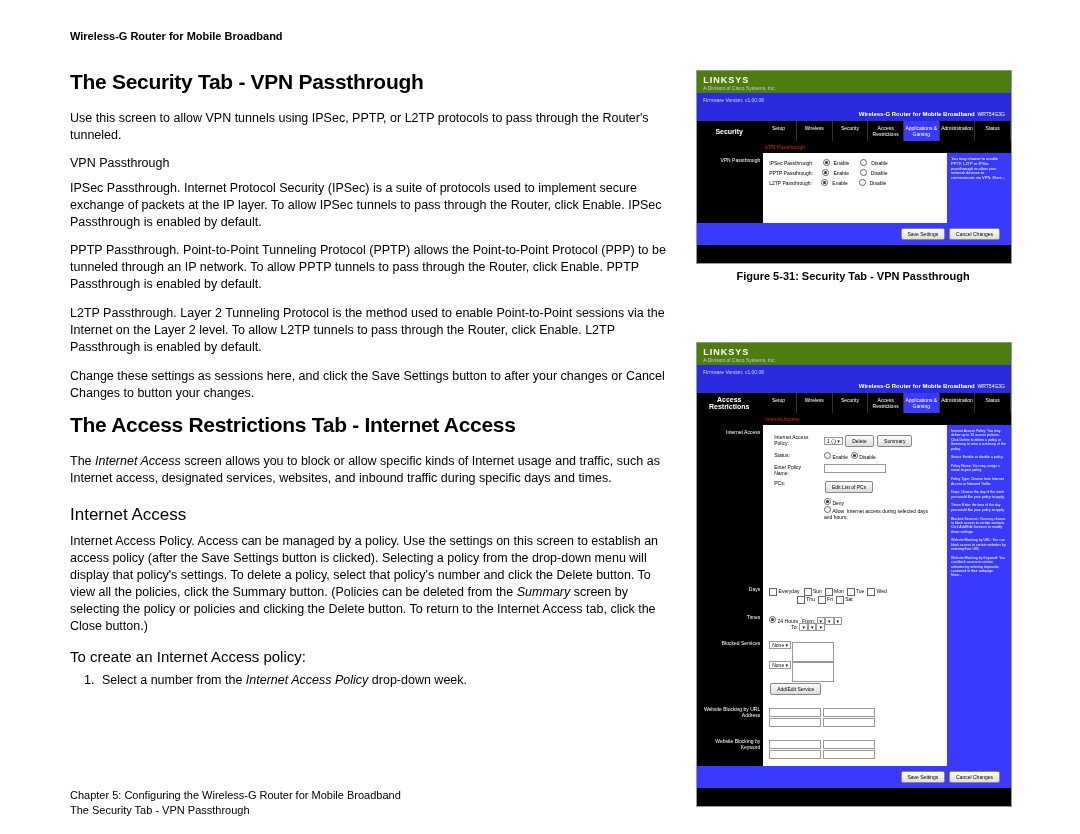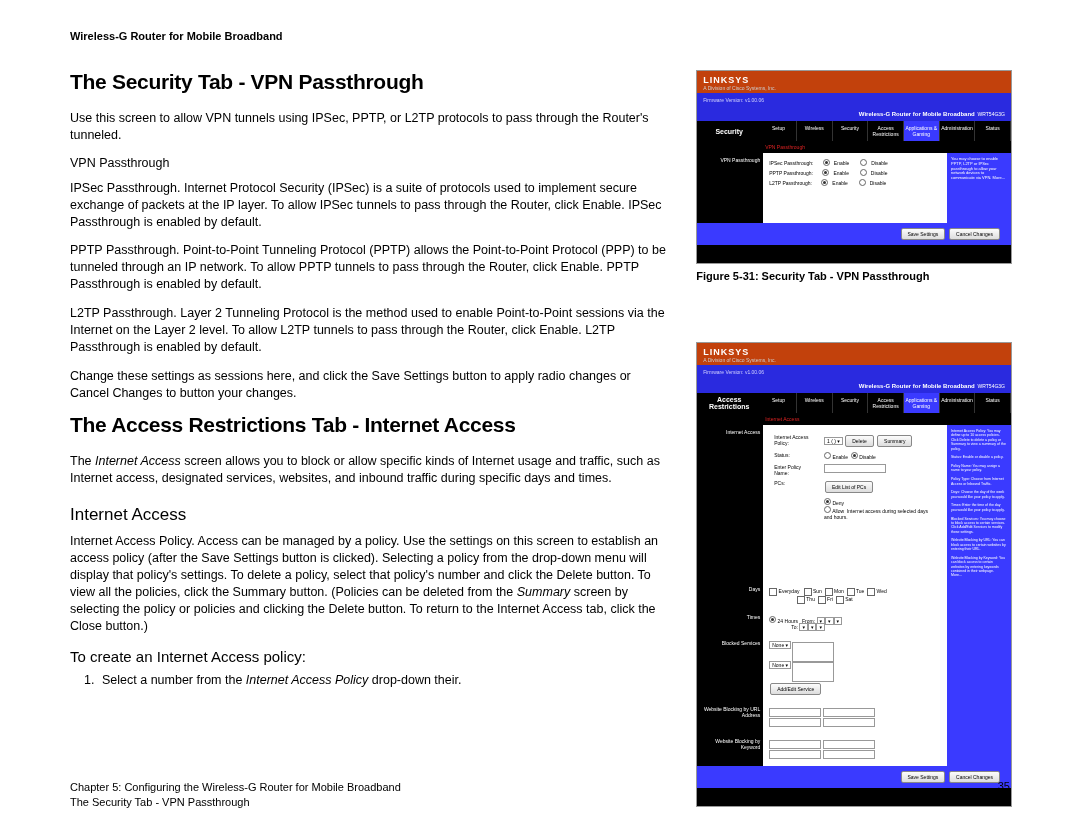--- a/index.html
+++ b/index.html
@@ -66,31 +66,32 @@
   .b { font-weight: normal; }
   .i { font-style: italic; }
 
   
   .figure {
     margin-bottom: 20px;
   }
   .fig-caption {
     font-size: 11px;
     font-weight: bold;
+    text-align: center;
     margin-top: 6px;
   }
   .admin-shot {
     border: 1px solid #999;
     background: #fff;
     font-size: 6px;
     color: #fff;
     width: 100%;
   }
   .top-black {
-    background: #c2410c;
+    background: #4d7c0f;
     padding: 4px 6px 2px 6px;
   }
   .logo {
     font-weight: bold;
     letter-spacing: 1px;
     font-size: 9px;
   }
   .sublogo {
     font-size: 5px;
     color: #ccc;
@@ -242,21 +243,21 @@
     background:#fff;
     display:inline-block;
     vertical-align: top;
   }
 
   
   .page-footer {
     position: absolute;
     left: 70px;
     right: 70px;
-    bottom: 24px;
+    bottom: 16px;
     display: flex;
     justify-content: space-between;
     font-size: 11px;
   }
   .page-footer .left {
     line-height: 1.35;
   }
 </style>
 </head>
 <body>
@@ -277,41 +278,41 @@
 
       <p>
         <span class="b">PPTP Passthrough</span><span>. Point-to-Point Tunneling Protocol (PPTP) allows the Point-to-Point Protocol (PPP) to be tunneled through an IP network. To allow PPTP tunnels to pass through the Router, click </span><span class="b">Enable</span><span>. PPTP Passthrough is enabled by default.</span>
       </p>
 
       <p>
         <span class="b">L2TP Passthrough</span><span>. Layer 2 Tunneling Protocol is the method used to enable Point-to-Point sessions via the Internet on the Layer 2 level. To allow L2TP tunnels to pass through the Router, click </span><span class="b">Enable</span><span>. L2TP Passthrough is enabled by default.</span>
       </p>
 
       <p>
-        <span>Change these settings as sessions here, and click the </span><span class="b">Save Settings</span><span> button to apply radio changes or </span><span class="b">Cancel Changes</span><span> to button your changes.</span>
+        <span>Change these settings as sessions here, and click the </span><span class="b">Save Settings</span><span> button to after your changes or </span><span class="b">Cancel Changes</span><span> to button your changes.</span>
       </p>
 
       <h1>The Access Restrictions Tab - Internet Access</h1>
 
       <p>
         <span>The </span><span class="i">Internet Access</span><span> screen allows you to block or allow specific kinds of Internet usage and traffic, such as Internet access, designated services, websites, and inbound traffic during specific days and times.</span>
       </p>
 
       <h2>Internet Access</h2>
 
       <p>
         <span class="b">Internet Access Policy</span><span>. Access can be managed by a policy. Use the settings on this screen to establish an access policy (after the </span><span class="b">Save Settings</span><span> button is clicked). Selecting a policy from the drop-down menu will display that policy's settings. To delete a policy, select that policy's number and click the </span><span class="b">Delete</span><span> button. To view all the policies, click the </span><span class="b">Summary</span><span> button. (Policies can be deleted from the </span><span class="i">Summary</span><span> screen by selecting the policy or policies and clicking the </span><span class="b">Delete</span><span> button. To return to the Internet Access tab, click the </span><span class="b">Close</span><span> button.)</span>
       </p>
 
 
       <h3>To create an Internet Access policy:</h3>
 
       <ol>
         <li>
-          <span>Select a number from the </span><span class="i">Internet Access Policy</span><span> drop-down their.</span>
+          <span>Select a number from the </span><span class="i">Internet Access Policy</span><span> drop-down week.</span>
         </li>
       </ol>
     </div>
 
     <div class="col-right">
 
       <div class="figure">
         <div class="admin-shot">
           <div class="top-black">
             <div class="logo">LINKSYS</div>

